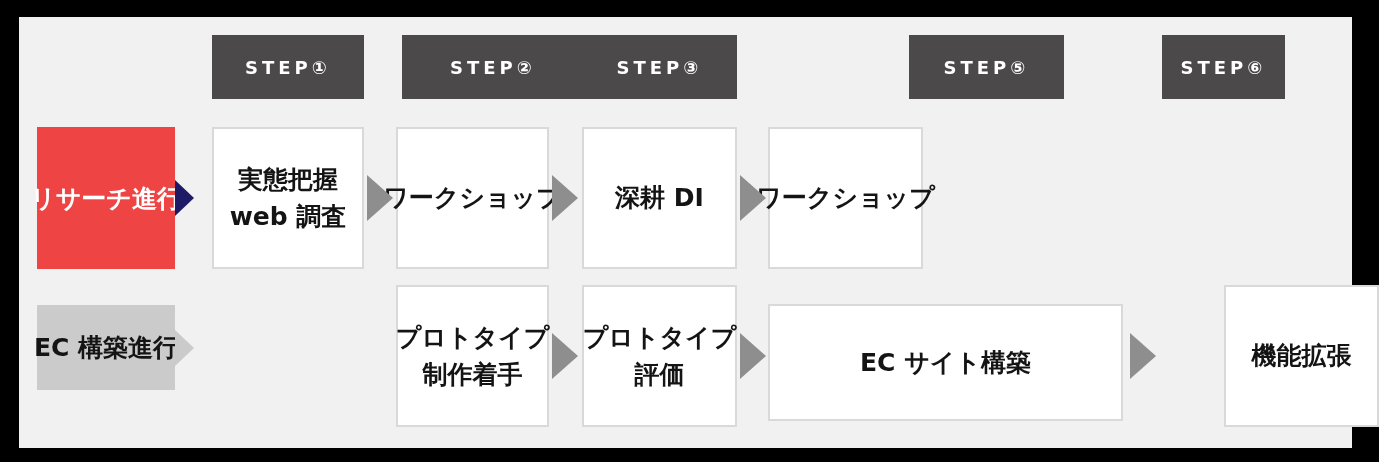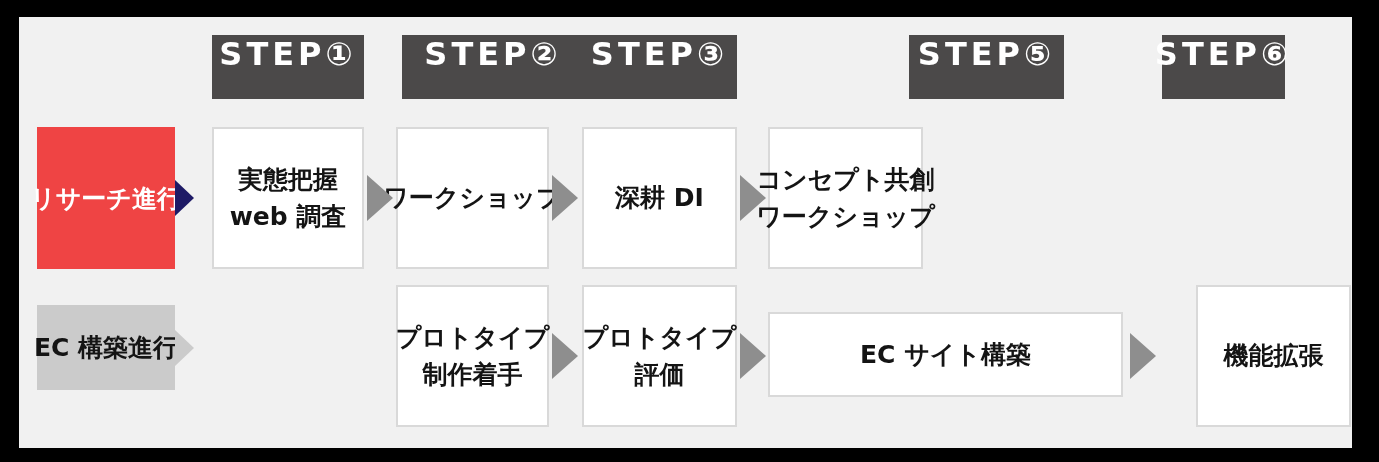--- a/index.html
+++ b/index.html
@@ -14,23 +14,23 @@
   .stage {
     position: absolute;
     left: 19px; top: 17px;
     width: 1333px; height: 431px;
     background: #f1f1f1;
   }
   .step {
     position: absolute;
     top: 35px; height: 64px;
     background: #4b4949;
-    display: flex; justify-content: center;
+    display: flex; align-items: center; justify-content: center;
     color: #ffffff;
-    font-size: 32px; font-weight: 700; letter-spacing: 4px;
+    font-size: 18px; font-weight: 700; letter-spacing: 4px;
     white-space: nowrap;
   }
   .pbox {
     position: absolute;
     background: #ffffff;
     border: 2px solid #d9d9d9;
     box-sizing: border-box;
     display: flex; flex-direction: column;
     align-items: center; justify-content: center;
     text-align: center;
@@ -104,39 +104,38 @@
     <span>実態把握</span>
     <span>web 調査</span>
   </div>
   <div class="pbox row1" style="left:396px;width:153px">
     <span>ワークショップ</span>
   </div>
   <div class="pbox row1" style="left:582px;width:155px">
     <span>深耕 DI</span>
   </div>
   <div class="pbox row1" style="left:768px;width:155px">
-    <span>コンセプト共創</span>
     <span>ワークショップ</span>
   </div>
 
   <div class="arrow r1" style="left:367px"></div>
   <div class="arrow r1" style="left:552px"></div>
   <div class="arrow r1" style="left:740px"></div>
 
   <div class="pbox row2" style="left:396px;width:153px">
     <span>プロトタイプ</span>
     <span>制作着手</span>
   </div>
   <div class="pbox row2" style="left:582px;width:155px">
     <span>プロトタイプ</span>
     <span>評価</span>
   </div>
-  <div class="pbox" style="left:768px;width:355px;top:312px;height:85px">
+  <div class="pbox" style="left:768px;width:355px;top:304px;height:117px">
     <span>EC サイト構築</span>
   </div>
-  <div class="pbox row2" style="left:1196px;width:155px">
+  <div class="pbox row2" style="left:1224px;width:155px">
     <span>機能拡張</span>
   </div>
 
   <div class="arrow r2" style="left:552px"></div>
   <div class="arrow r2" style="left:740px"></div>
   <div class="arrow r2" style="left:1130px"></div>
 </div>
 
 </body></html>

